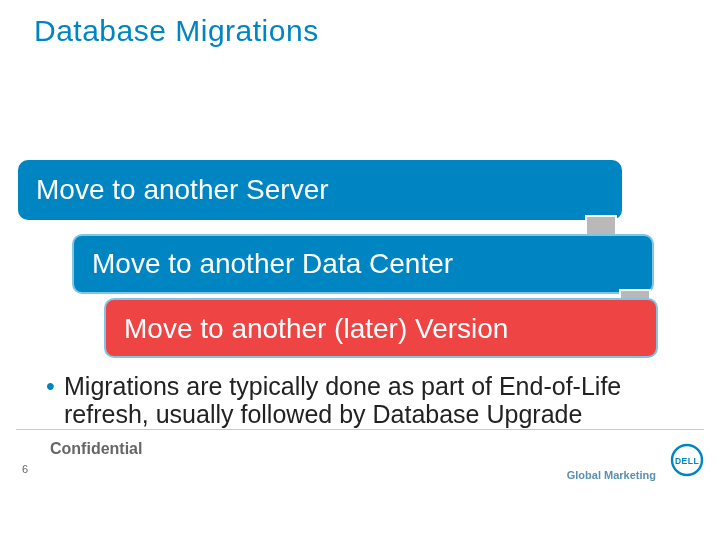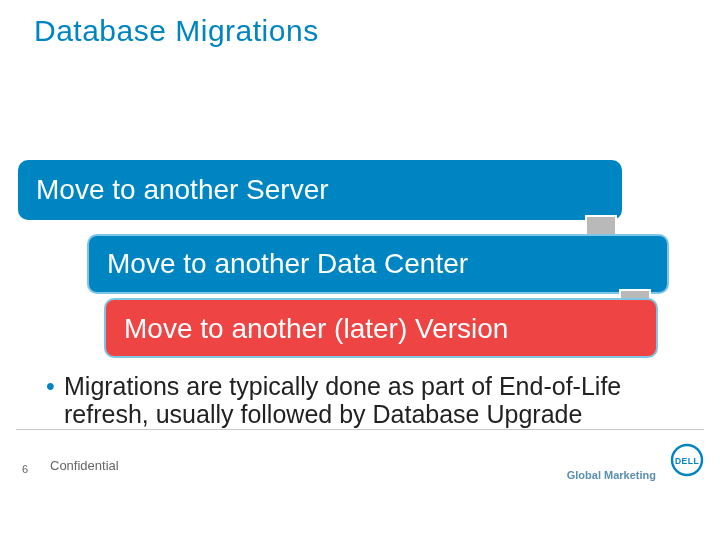--- a/index.html
+++ b/index.html
@@ -1,31 +1,31 @@
 <!DOCTYPE html>
 <html><head>
 <meta charset="utf-8">
 <style>
   * { margin: 0; padding: 0; box-sizing: border-box; }
   html, body { width: 720px; height: 540px; background: #fff; font-family: "Segoe UI", "Helvetica Neue", Arial, sans-serif; font-weight: 300; overflow: hidden; }
   .slide { position: relative; width: 720px; height: 485px; border-radius: 13px; }
   .title { position: absolute; left: 34px; top: 14px; font-size: 30px; letter-spacing: 0.5px; color: #0085c3; font-weight: 300; }
   .box { position: absolute; border-radius: 10px; color: #fff; font-size: 28px; font-weight: 300; display: flex; align-items: center; padding-left: 18px; line-height: 1.05; }
   .box1 { left: 18px; top: 160px; width: 604px; height: 60px; background: #0085c3; text-align: center; }
-  .box2 { left: 72px; top: 234px; width: 582px; height: 60px; background: #0085c3; border: 2px solid #7fc6e6; margin-left: 15px; }
+  .box2 { left: 72px; top: 234px; width: 582px; height: 60px; background: #0085c3; border: 2px solid #7fc6e6; }
   .box3 { left: 104px; top: 298px; width: 554px; height: 60px; background: #ef4444; border: 2px solid #7fc6e6; padding-top: 2px; }
   .arrow { position: absolute; }
   .arrow svg { display: block; }
   .arrow1 { left: 574px; top: 214px; }
   .arrow2 { left: 608px; top: 288px; }
   .bullet { position: absolute; left: 64px; top: 372px; width: 610px; font-size: 25px; color: #222; font-weight: 300; line-height: 1.12; }
   .bullet .dot { color: #0085c3; position: absolute; left: -18px; top: 0; }
   .footer { position: absolute; left: 16px; right: 16px; bottom: 26px; height: 30px; border-top: 1px solid #c8c8c8; }
   .pagenum { position: absolute; left: 22px; bottom: 10px; font-size: 11px; color: #666; }
-  .conf { position: absolute; left: 50px; bottom: 12px; font-size: 13px; color: #666; }
+  .conf { position: absolute; left: 50px; bottom: 27px; font-size: 16px; color: #666; font-weight: bold; }
   .gm { position: absolute; right: 64px; bottom: 4px; font-size: 11px; color: #5a8fb0; font-weight: bold; }
   .logo { position: absolute; right: 16px; bottom: 4px; }
 </style>
 </head>
 <body>
 
 <div class="slide">
 
   <div class="title">Database Migrations</div>
 

